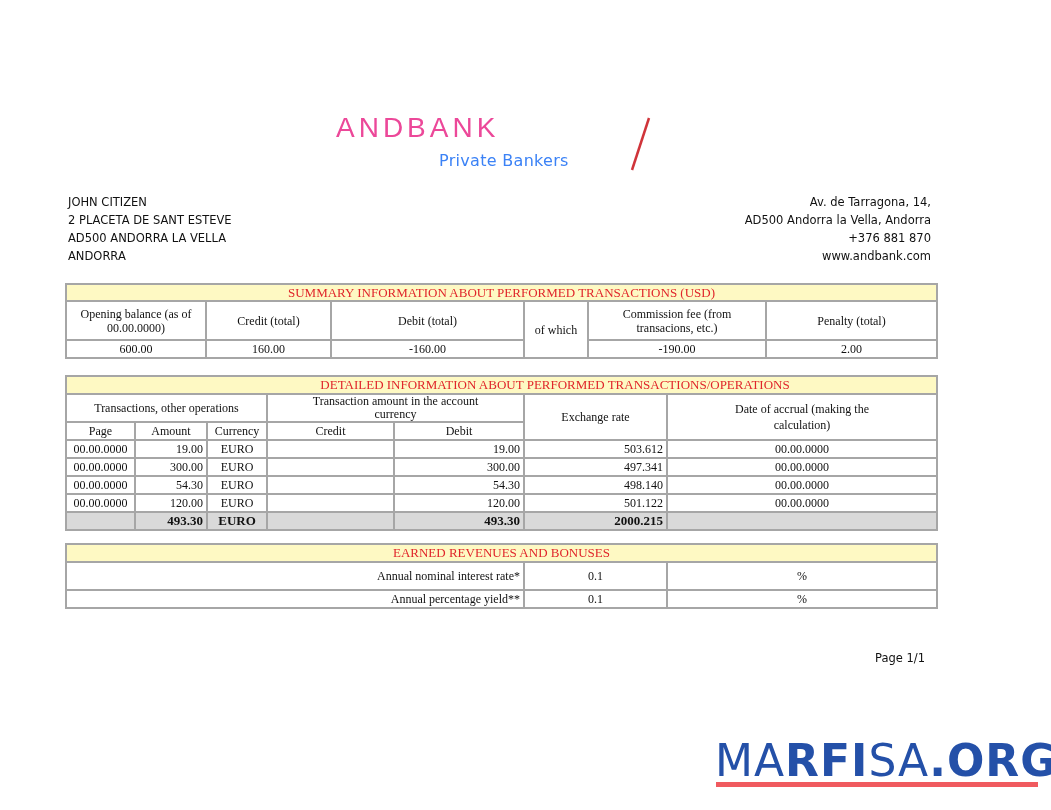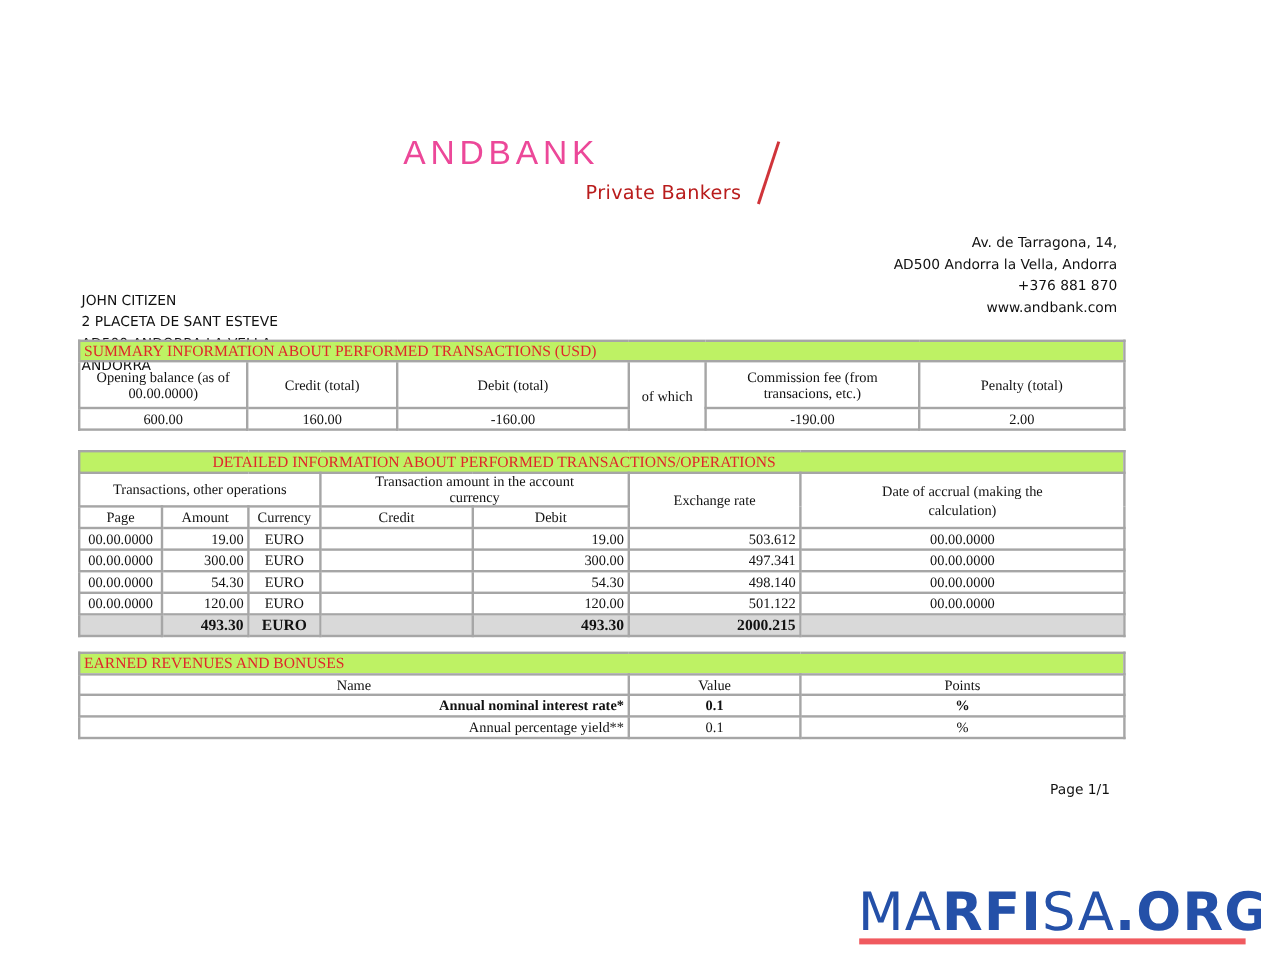--- a/index.html
+++ b/index.html
@@ -1,33 +1,33 @@
 <!DOCTYPE html>
 <html><head>
 <meta charset="utf-8">
 <style>
   html, body { margin: 0; padding: 0; background: #ffffff; }
   body { width: 1051px; height: 810px; position: relative; overflow: hidden; font-family: "Liberation Serif", serif; color: #111; }
 
   
   .logo-word { position: absolute; left: 336px; top: 108px; font-family: "Liberation Sans", sans-serif; font-size: 28px; letter-spacing: 4px; color: #ec4899; font-weight: 300; line-height: 40px; }
-  .logo-sub { position: absolute; left: 488px; top: 151px; font-family: "DejaVu Sans", sans-serif; font-size: 16px; color: #b91c1c; line-height: 20px; letter-spacing: 0.3px; }
+  .logo-sub { position: absolute; left: 439px; top: 151px; font-family: "DejaVu Sans", sans-serif; font-size: 16px; color: #3b82f6; line-height: 20px; letter-spacing: 0.3px; }
   .logo-slash { position: absolute; left: 628px; top: 116px; width: 24px; height: 56px; }
 
   
   .addr { position: absolute; font-family: "DejaVu Sans", sans-serif; font-size: 11.5px; line-height: 18px; color: #111; }
-  .addr-left { left: 68px; top: 193px; margin-top: 48px; }
+  .addr-left { left: 68px; top: 193px; }
   .addr-right { right: 120px; top: 193px; text-align: right; }
   .addr div { white-space: nowrap; }
 
   
   table { position: absolute; border-collapse: collapse; table-layout: fixed; font-family: "Liberation Serif", serif; font-size: 12px; }
   td { border: 2px solid #a6a6a6; padding: 0 3px; overflow: hidden; white-space: nowrap; line-height: 14px; }
   td.wrap { white-space: normal; }
-  .band { background: #bef264; color: #e0262b; font-size: 13px; text-align: left; }
+  .band { background: #fef9c3; color: #e0262b; font-size: 13px; text-align: center; }
   .c { text-align: center; }
   .r { text-align: right; }
   .l { text-align: center; }
   .b { font-weight: bold; font-size: 13px; }
   .gray { background: #d9d9d9; }
   .it { }
 
   .page-num { position: absolute; left: 875px; top: 651px; font-family: "DejaVu Sans", sans-serif; font-size: 11.5px; color: #111; }
 
   .marfisa { position: absolute; left: 715px; top: 738px; font-family: "DejaVu Sans", sans-serif; font-size: 44px; line-height: 46px; color: #2450a8; letter-spacing: 1px; white-space: nowrap; }
@@ -166,26 +166,21 @@
 <table style="left:65px; top:543px; width:871px;">
   <colgroup>
     <col style="width:458px">
       <col style="width:143px">
       <col style="width:270px">
   </colgroup>
   <tbody>
       <tr style="height:18px;">
     <td colspan="3" class="band" style="">EARNED REVENUES AND BONUSES</td>
   </tr>
-  <tr style="height:17px;">
-    <td class="c">Name</td>
-    <td class="c">Value</td>
-    <td class="c">Points</td>
-  </tr>
-  <tr style="height:18px;font-weight:bold;">
+  <tr style="height:28px;">
     <td class="r">Annual nominal interest rate*</td>
     <td class="c">0.1</td>
     <td class="c">%</td>
   </tr>
   <tr style="height:18px;">
     <td class="r it">Annual percentage yield**</td>
     <td class="c">0.1</td>
     <td class="c">%</td>
   </tr>
 </tbody>

